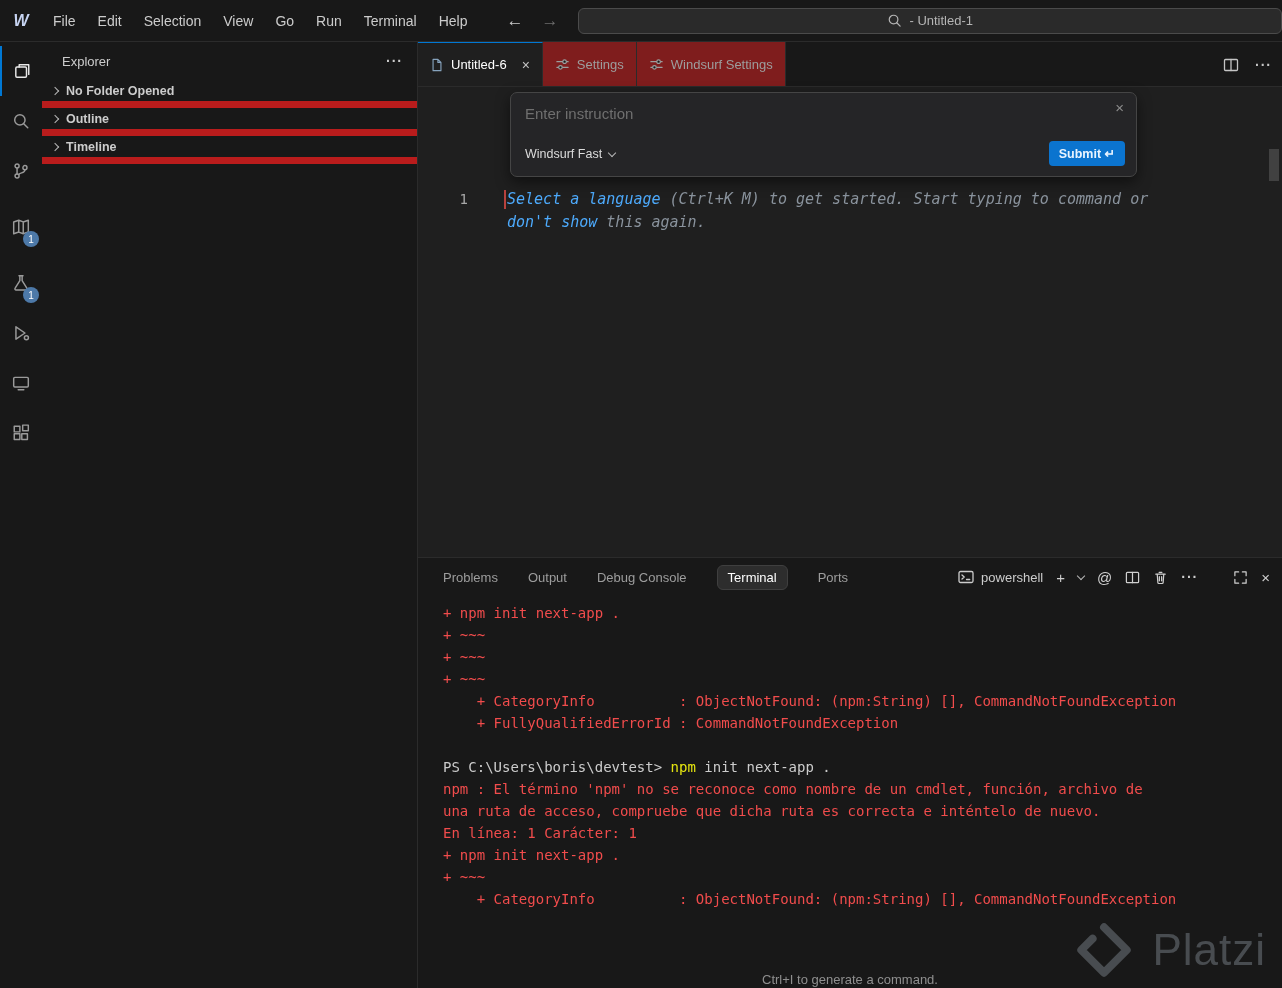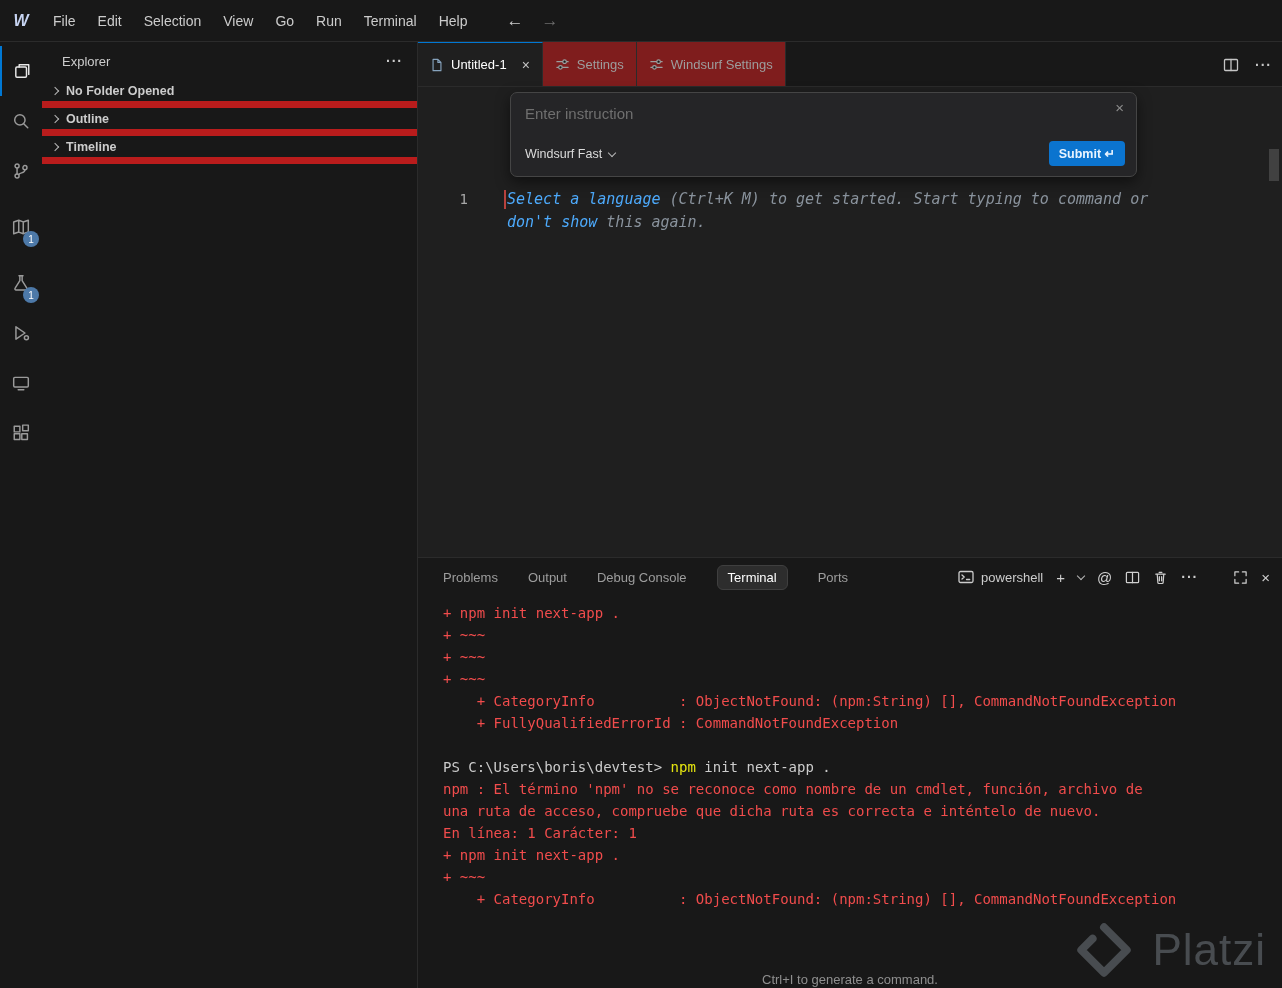--- a/index.html
+++ b/index.html
@@ -122,20 +122,27 @@
       <span class="menu-item">View</span>
       <span class="menu-item">Go</span>
       <span class="menu-item">Run</span>
       <span class="menu-item">Terminal</span>
       <span class="menu-item">Help</span>
     </div>
   <div class="nav-arrows">
     <span>←</span>
     <span class="dis">→</span>
   </div>
+  <div class="cmd-center">
+    <svg class="ic" width="15" height="15" viewBox="0 0 16 16">
+      <circle cx="7" cy="7" r="4.6"></circle>
+        <path d="M10.4 10.4 L14 14"></path>
+    </svg>
+    <span>- Untitled-1</span>
+  </div>
 </div>
 
 <div class="activitybar">
   <div class="act-item active">
     <svg class="ic" width="18" height="18" viewBox="0 0 16 16">
       <rect x="2.5" y="4.5" width="9.5" height="9" rx="1"></rect>
         <path d="M5.5 4.5 V2.5 H14 V11"></path>
     </svg>
   </div>
   <div class="act-item">
@@ -205,21 +212,21 @@
   </div>
 </div>
 
 <div class="main">
 
   <div class="tabbar">
     <div class="tab active">
       <svg class="ic" width="14" height="14" viewBox="0 0 16 16" style="color:#86a3bd">
         <path d="M3.5 1.5 h5.5 l3.5 3.5 v9.5 h-9 z M9 1.5 v3.5 h3.5"></path>
       </svg>
-      <span>Untitled-1</span>
+      <span>Untitled-6</span>
       <span class="tab-close">×</span>
     </div>
     <div class="tab">
       <svg class="ic" width="15" height="15" viewBox="0 0 16 16">
         <path d="M2 5 h12 M2 11 h12"></path>
           <circle cx="10.2" cy="5" r="1.9" fill="#181818"></circle>
           <circle cx="5.8" cy="11" r="1.9" fill="#181818"></circle>
       </svg>
       <span>Settings</span>
     </div>

